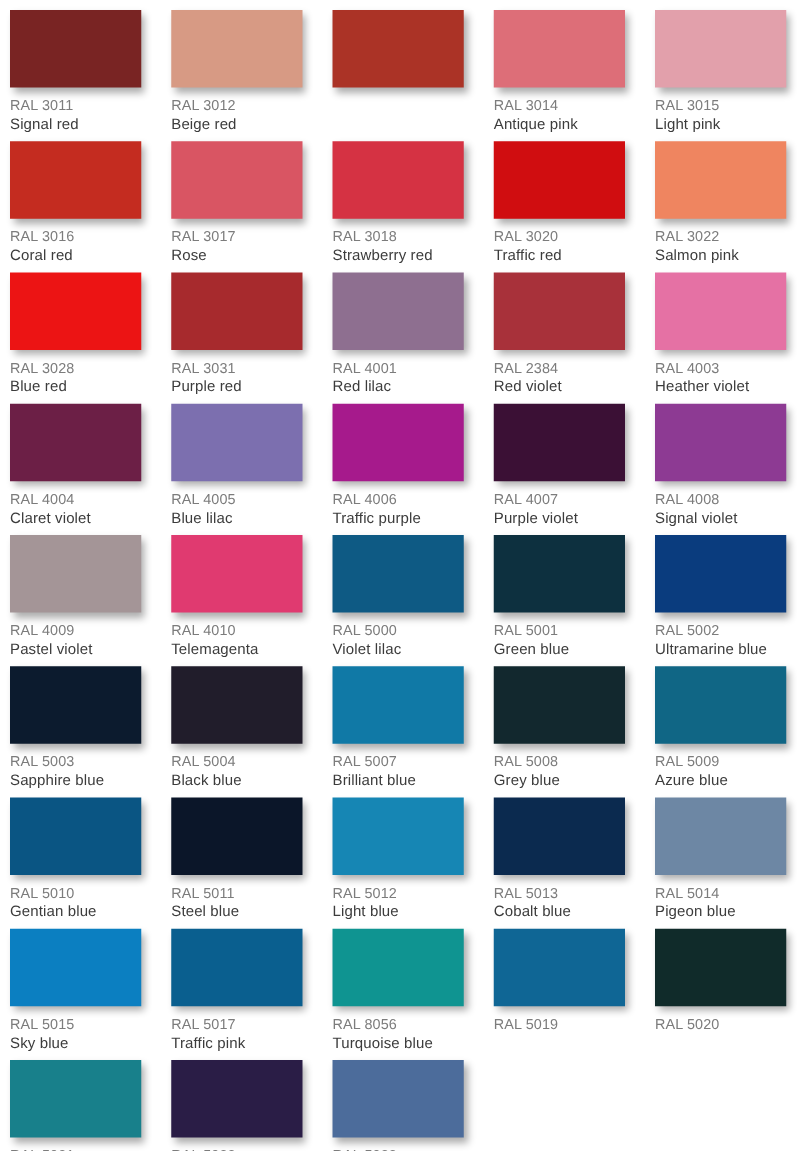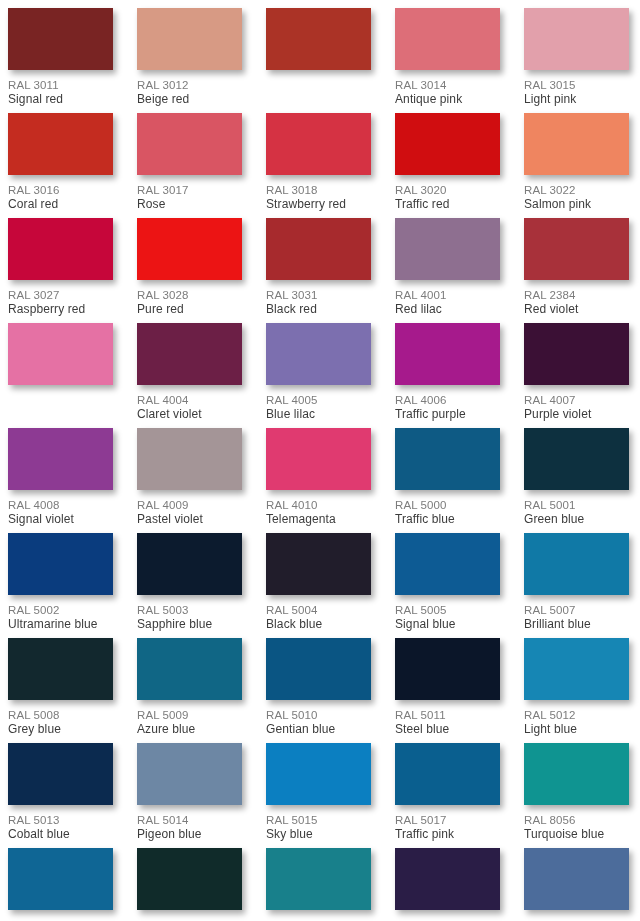--- a/index.html
+++ b/index.html
@@ -123,56 +123,53 @@
         </div>
       </div>
       <div class="cell">
         <div class="swatch" style="background: rgb(239, 133, 96);"></div>
         <div class="labels">
           <span class="ral-code">RAL 3022</span>
           <span class="ral-name">Salmon pink</span>
         </div>
       </div>
       <div class="cell">
-        <div class="swatch" style="background: rgb(198, 6, 58);"></div>
-        <div class="labels">
-          <span class="ral-code">RAL 3027</span>
-          <span class="ral-name">Raspberry red</span>
-        </div>
-      </div>
-      <div class="cell">
         <div class="swatch" style="background: rgb(236, 20, 20);"></div>
         <div class="labels">
           <span class="ral-code">RAL 3028</span>
-          <span class="ral-name">Pure red</span>
+          <span class="ral-name">Blue red</span>
         </div>
       </div>
       <div class="cell">
         <div class="swatch" style="background: rgb(167, 42, 45);"></div>
         <div class="labels">
           <span class="ral-code">RAL 3031</span>
-          <span class="ral-name">Black red</span>
+          <span class="ral-name">Purple red</span>
         </div>
       </div>
       <div class="cell">
         <div class="swatch" style="background: rgb(142, 111, 144);"></div>
         <div class="labels">
           <span class="ral-code">RAL 4001</span>
           <span class="ral-name">Red lilac</span>
         </div>
       </div>
       <div class="cell">
         <div class="swatch" style="background: rgb(168, 49, 58);"></div>
         <div class="labels">
           <span class="ral-code">RAL 2384</span>
           <span class="ral-name">Red violet</span>
         </div>
       </div>
       <div class="cell">
         <div class="swatch" style="background: rgb(229, 113, 164);"></div>
+        <div class="labels">
+          <span class="ral-code">RAL 4003</span>
+          <span class="ral-name">Heather violet</span>
+        </div>
       </div>
       <div class="cell">
         <div class="swatch" style="background: rgb(108, 31, 70);"></div>
         <div class="labels">
           <span class="ral-code">RAL 4004</span>
           <span class="ral-name">Claret violet</span>
         </div>
       </div>
       <div class="cell">
         <div class="swatch" style="background: rgb(124, 111, 175);"></div>
@@ -213,21 +210,21 @@
         <div class="swatch" style="background: rgb(224, 58, 112);"></div>
         <div class="labels">
           <span class="ral-code">RAL 4010</span>
           <span class="ral-name">Telemagenta</span>
         </div>
       </div>
       <div class="cell">
         <div class="swatch" style="background: rgb(14, 90, 132);"></div>
         <div class="labels">
           <span class="ral-code">RAL 5000</span>
-          <span class="ral-name">Traffic blue</span>
+          <span class="ral-name">Violet lilac</span>
         </div>
       </div>
       <div class="cell">
         <div class="swatch" style="background: rgb(13, 48, 63);"></div>
         <div class="labels">
           <span class="ral-code">RAL 5001</span>
           <span class="ral-name">Green blue</span>
         </div>
       </div>
       <div class="cell">
@@ -242,27 +239,20 @@
         <div class="labels">
           <span class="ral-code">RAL 5003</span>
           <span class="ral-name">Sapphire blue</span>
         </div>
       </div>
       <div class="cell">
         <div class="swatch" style="background: rgb(33, 29, 43);"></div>
         <div class="labels">
           <span class="ral-code">RAL 5004</span>
           <span class="ral-name">Black blue</span>
-        </div>
-      </div>
-      <div class="cell">
-        <div class="swatch" style="background: rgb(13, 91, 148);"></div>
-        <div class="labels">
-          <span class="ral-code">RAL 5005</span>
-          <span class="ral-name">Signal blue</span>
         </div>
       </div>
       <div class="cell">
         <div class="swatch" style="background: rgb(16, 121, 166);"></div>
         <div class="labels">
           <span class="ral-code">RAL 5007</span>
           <span class="ral-name">Brilliant blue</span>
         </div>
       </div>
       <div class="cell">

